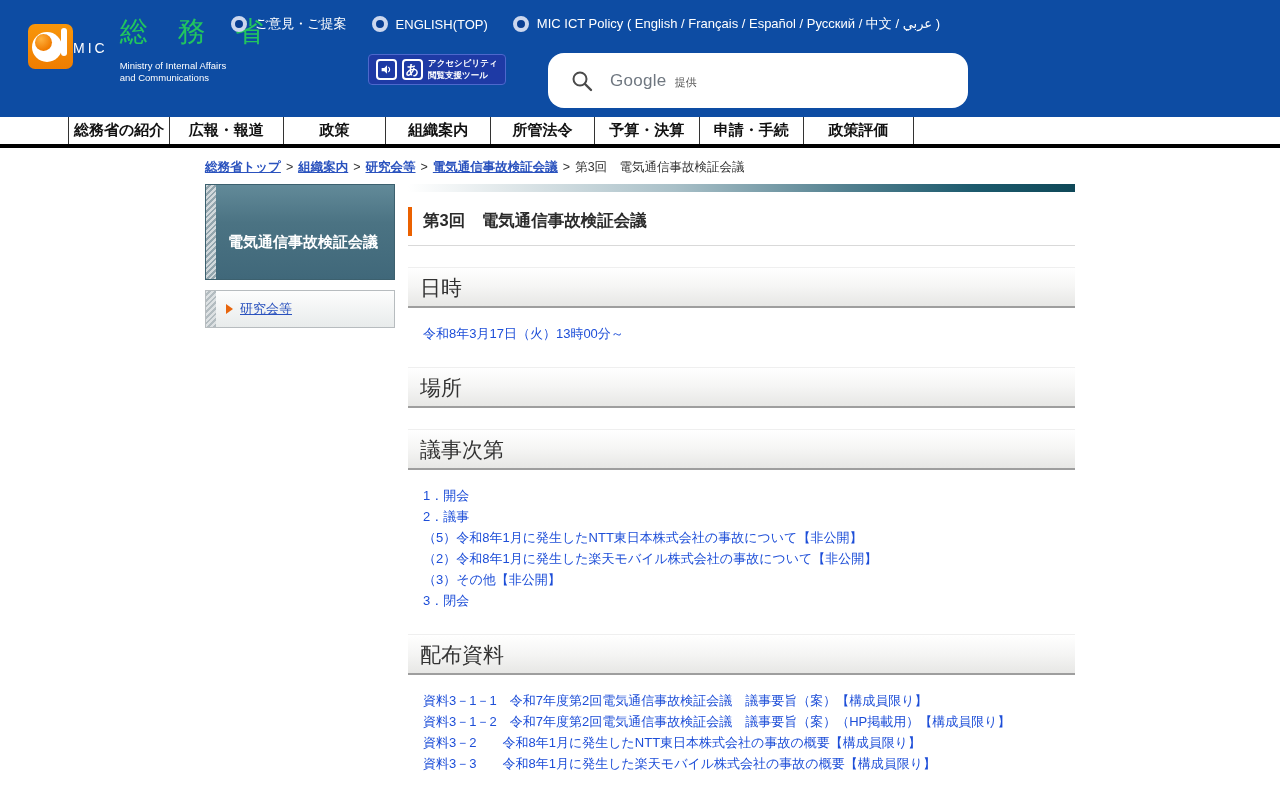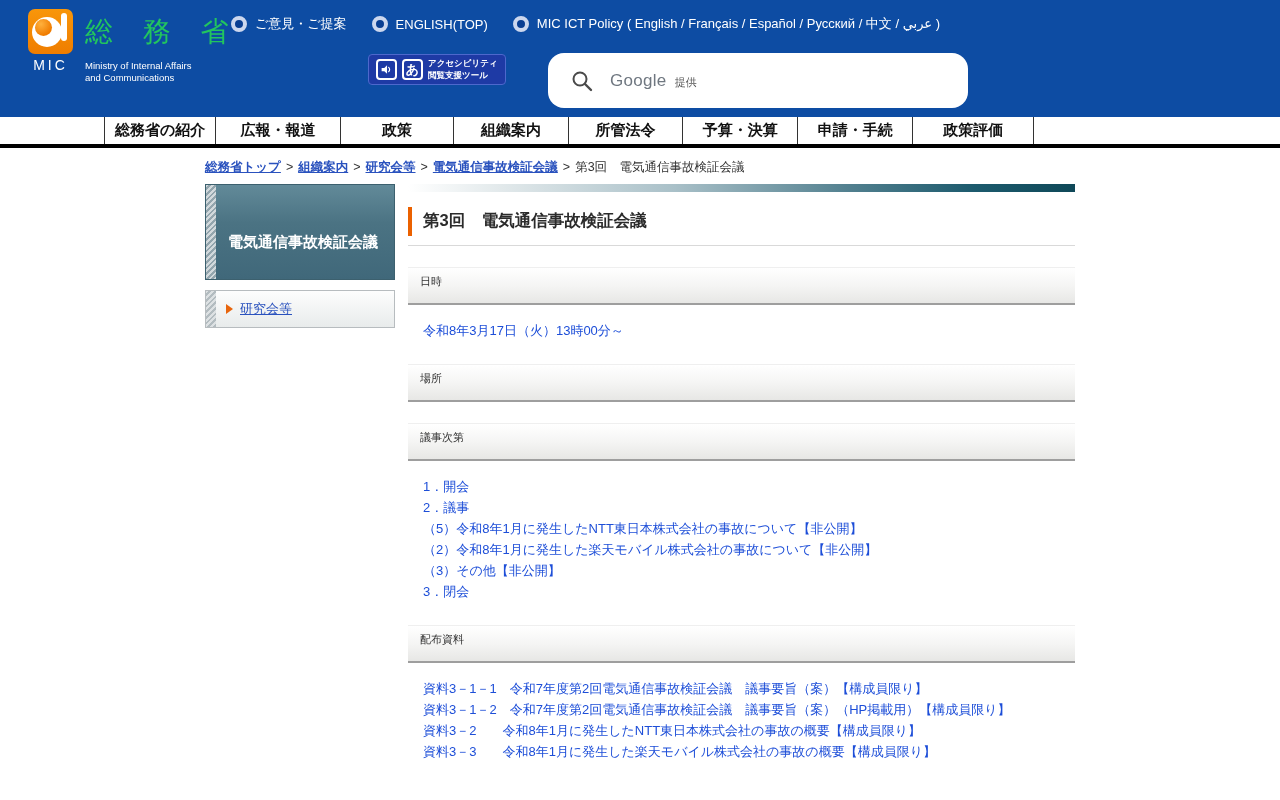--- a/index.html
+++ b/index.html
@@ -1,21 +1,21 @@
 <!DOCTYPE html>
 <html lang="ja"><head>
 <meta charset="utf-8">
 <style>
   * { margin:0; padding:0; box-sizing:border-box; }
   html,body { width:1280px; background:#fff; font-family:"Liberation Sans","DejaVu Sans",sans-serif; color:#333; }
 
   
   .site-header { position:relative; width:1280px; height:117px; background:#0d4ca3; }
   .logo { position:absolute; left:28px; top:9px; display:flex; gap:12px; cursor:pointer; }
-  .logo-mark-col { display:flex; flex-direction:column; align-items:center; }
+  .logo-mark-col { display:flex; align-items:center; }
   .logo-mark { position:relative; width:45px; height:45px; background:linear-gradient(180deg,#f8960a,#ef7d00); border-radius:7px; overflow:hidden; }
   .logo-mark .disc { position:absolute; left:4px; top:8px; width:30px; height:30px; background:#fff; border-radius:50%; }
   .logo-mark .ball { position:absolute; left:7px; top:10px; width:17px; height:17px; border-radius:50%; background:radial-gradient(circle at 35% 30%, #ffb13d, #f07c00 70%); }
   .logo-mark .bar { position:absolute; right:6px; top:4px; width:6px; height:28px; background:#fff; border-radius:3px; }
   .logo-mic { margin-top:3px; color:#fff; font-size:14px; letter-spacing:3px; }
   .logo-text .jp { color:#22c55e; font-size:28px; letter-spacing:11px; font-weight:400; margin-top:4px; white-space:nowrap; }
   .logo-text .en { color:#fff; font-size:9.5px; line-height:1.25; margin-top:9px; }
 
   .top-links { position:absolute; left:231px; top:15px; display:flex; align-items:center; gap:25px; }
   .top-link { display:flex; align-items:center; gap:8px; cursor:pointer; }
@@ -28,21 +28,21 @@
   .a11y-kana { color:#fff; font-weight:bold; font-size:13px; line-height:1; }
   .a11y-text { color:#fff; font-size:8.5px; font-weight:bold; line-height:1.3; white-space:nowrap; }
 
   .search-box { position:absolute; left:548px; top:53px; width:420px; height:55px; background:#fff; border-radius:16px; display:flex; align-items:center; padding-left:22px; cursor:text; }
   .search-box svg { display:block; }
   .search-provider { color:#6f7780; font-size:17px; margin-left:16px; letter-spacing:.3px; }
   .search-provided { color:#555; font-size:11px; margin-left:8px; margin-top:3px; }
 
   
   .global-nav { width:1280px; background:#fff; border-bottom:4px solid #000; }
-  .nav-row { display:flex; margin-left:104px; width:930px; height:27px; }
+  .nav-row { display:flex; margin-left:68px; width:846px; height:27px; }
   .nav-item { display:flex; align-items:center; justify-content:center; font-size:15px; font-weight:bold; color:#111; border-left:1px solid #333; cursor:pointer; white-space:nowrap; }
   .nav-item:last-child { border-right:1px solid #333; }
   .nav-item:nth-child(1){ width:117px; } .nav-item:nth-child(2){ width:131px; }
   .nav-item:nth-child(3){ width:119px; } .nav-item:nth-child(4){ width:121px; }
   .nav-item:nth-child(5){ width:120px; } .nav-item:nth-child(6){ width:121px; }
   .nav-item:nth-child(7){ width:121px; } .nav-item:nth-child(8){ width:128px; }
 
   
   .page-content { min-height:625px; padding-top:11px; }
   .breadcrumb { margin-left:205px; font-size:12.5px; color:#333; }
@@ -58,21 +58,21 @@
   .side-link-box::before { background:repeating-linear-gradient(135deg,#dde1e3 0 2px,#b3bcc0 2px 4px); }
   .tri-orange { width:0; height:0; border-left:7px solid #e8650d; border-top:5px solid transparent; border-bottom:5px solid transparent; }
   .side-link-box a { color:#2a52be; font-size:13px; text-decoration:underline; cursor:pointer; }
 
   .main-col { width:667px; margin-left:13px; }
   .grad-bar { width:667px; height:8px; background:linear-gradient(90deg,#ffffff 0%,#e2e9eb 14%,#a9c0c8 40%,#52808f 66%,#1c5a6d 85%,#0f4858 100%); }
   .page-title { margin-top:15px; border-left:4px solid #eb6100; padding:3px 0 4px 11px; font-size:16.5px; color:#2b2b2b; border-bottom:0; }
   .title-rule { margin-top:9px; border-bottom:1px solid #d9d9d9; }
 
   .section { margin-top:21px; }
-  .section-heading { background:linear-gradient(180deg,#ffffff 0%,#f5f5f4 50%,#e7e7e5 100%); border-top:1px solid #efefef; border-bottom:2px solid #9e9e9e; padding:6px 12px 14px 12px; font-size:11px; font-weight:normal; color:#333; }
+  .section-heading { background:linear-gradient(180deg,#ffffff 0%,#f5f5f4 50%,#e7e7e5 100%); border-top:1px solid #efefef; border-bottom:2px solid #9e9e9e; padding:6px 12px 4px 12px; font-size:21px; font-weight:normal; color:#333; }
   .section-body { padding:15px 0 2px 15px; font-size:13px; color:#1d4ed8; line-height:21px; }
   .pre { white-space:pre-wrap; }
 </style>
 </head>
 <body>
 
 <header class="site-header">
   <div class="logo">
     <div class="logo-mark-col">
       <div class="logo-mark">

